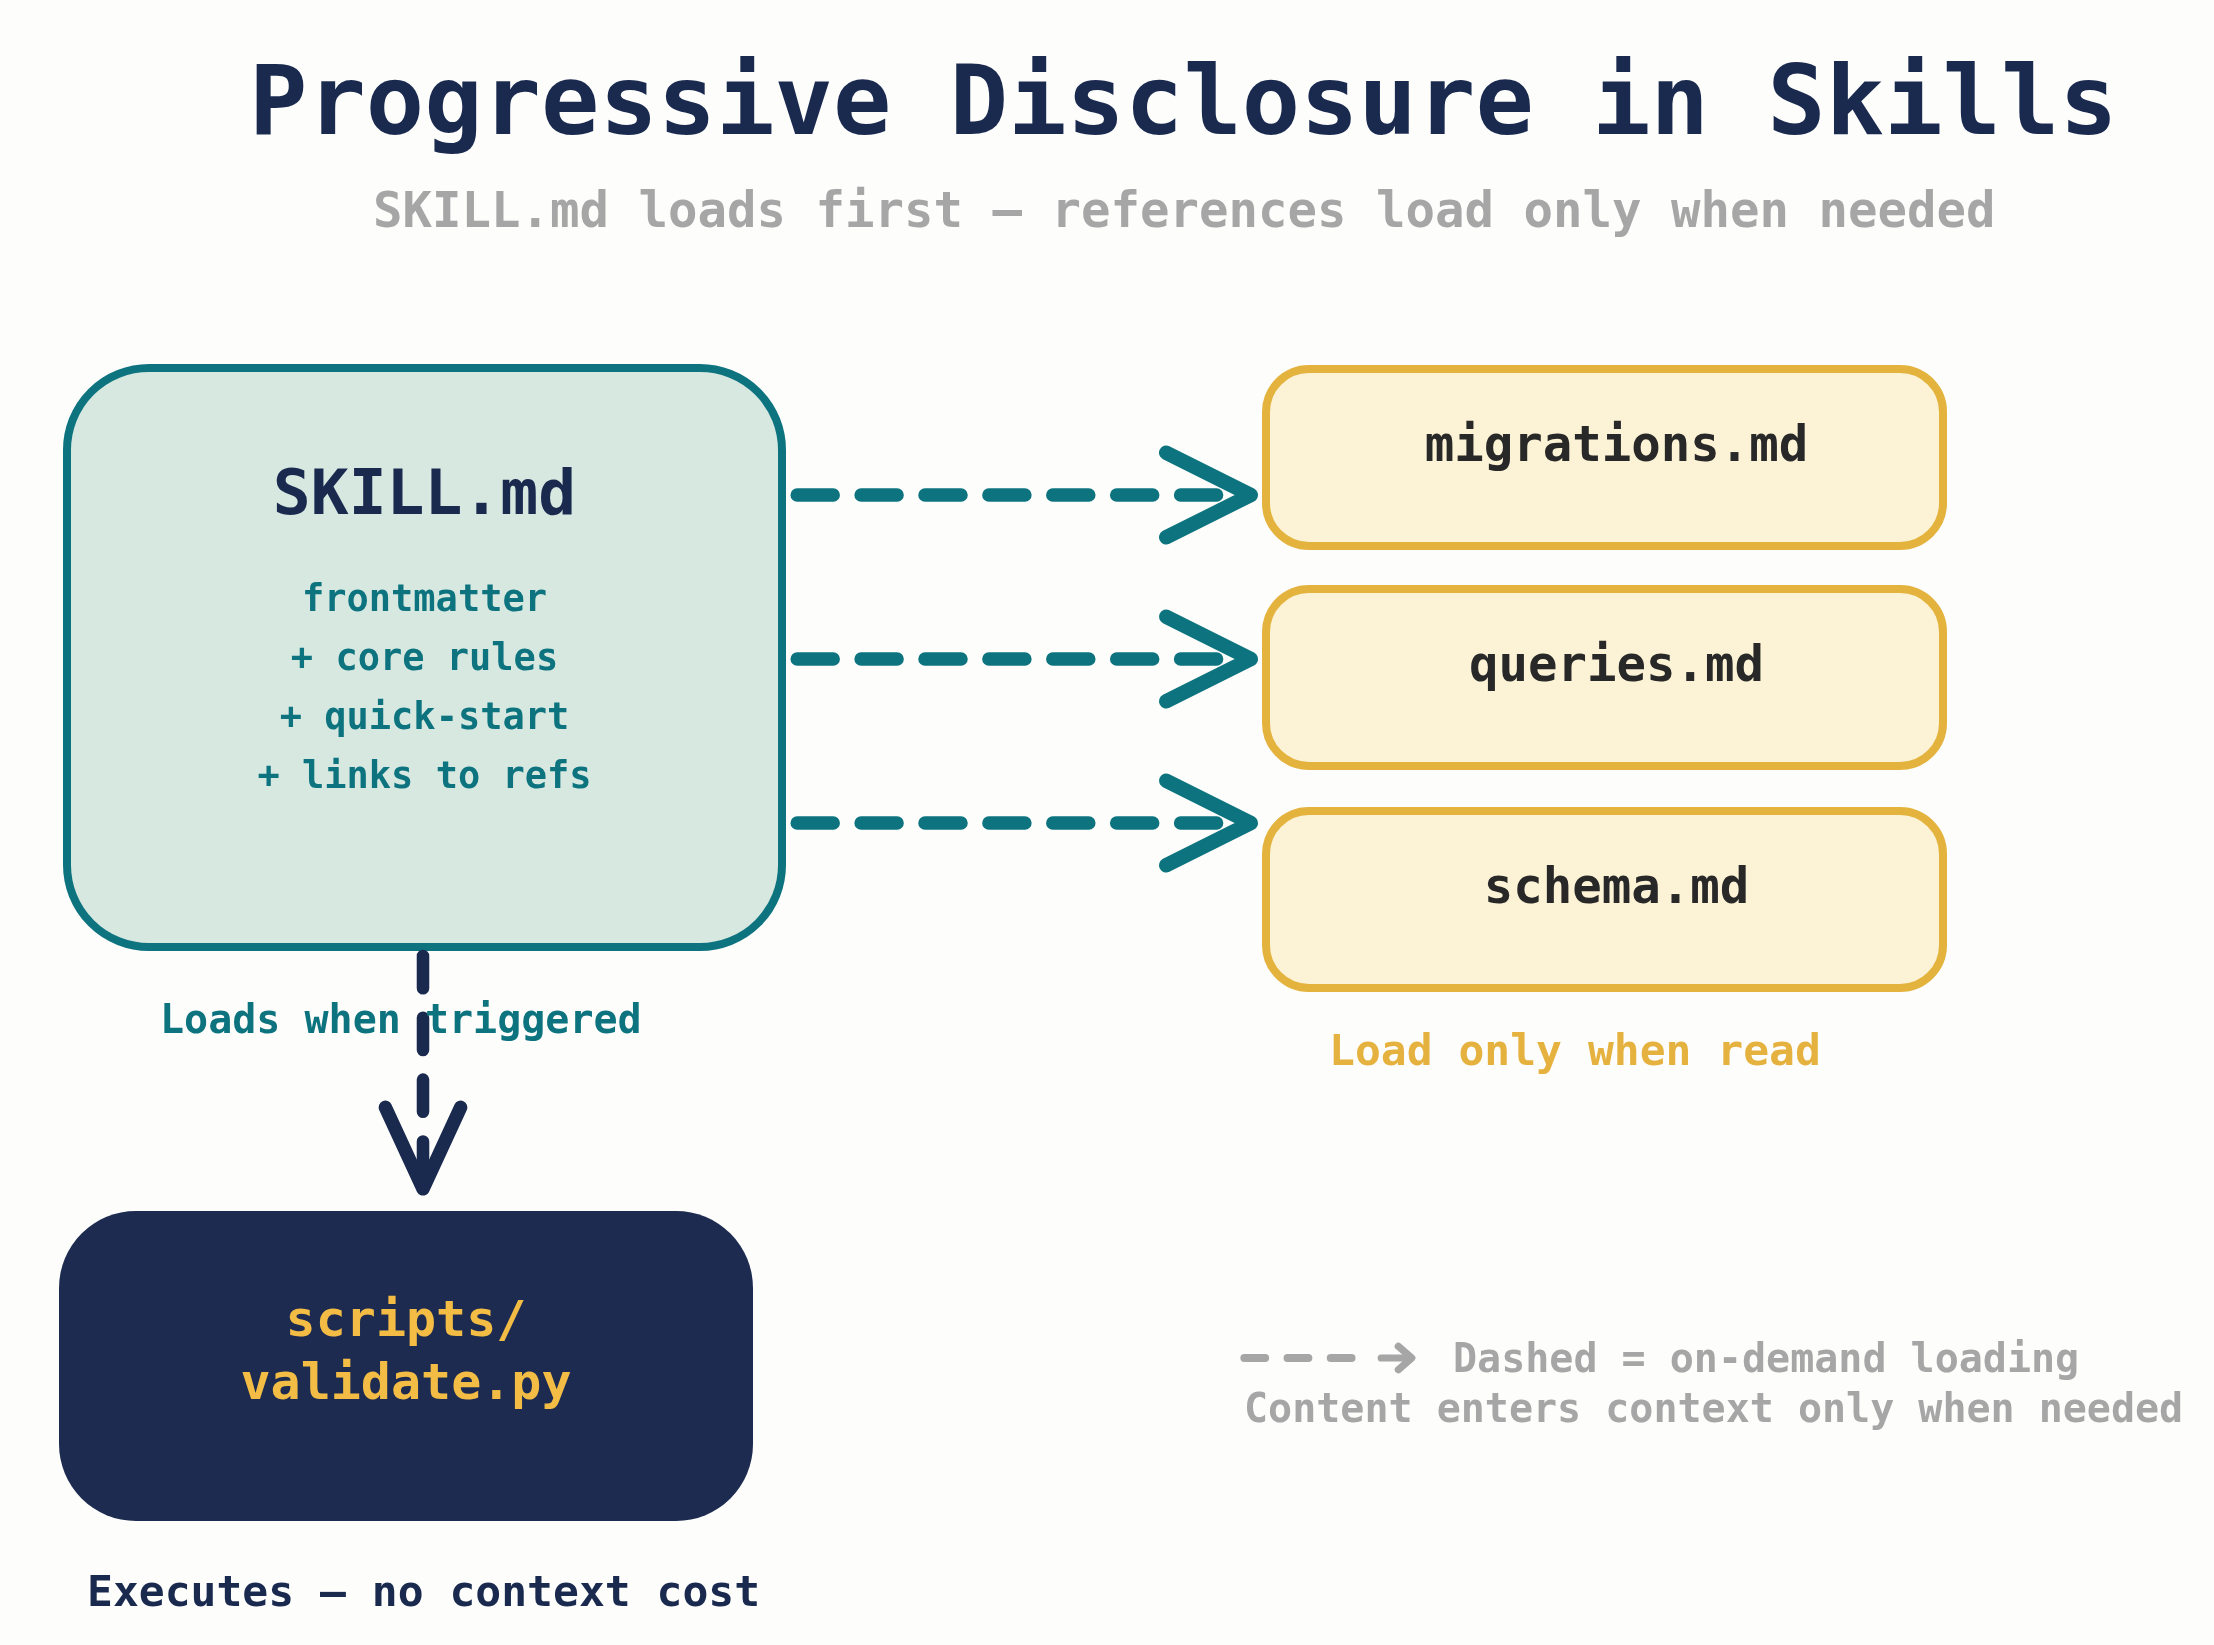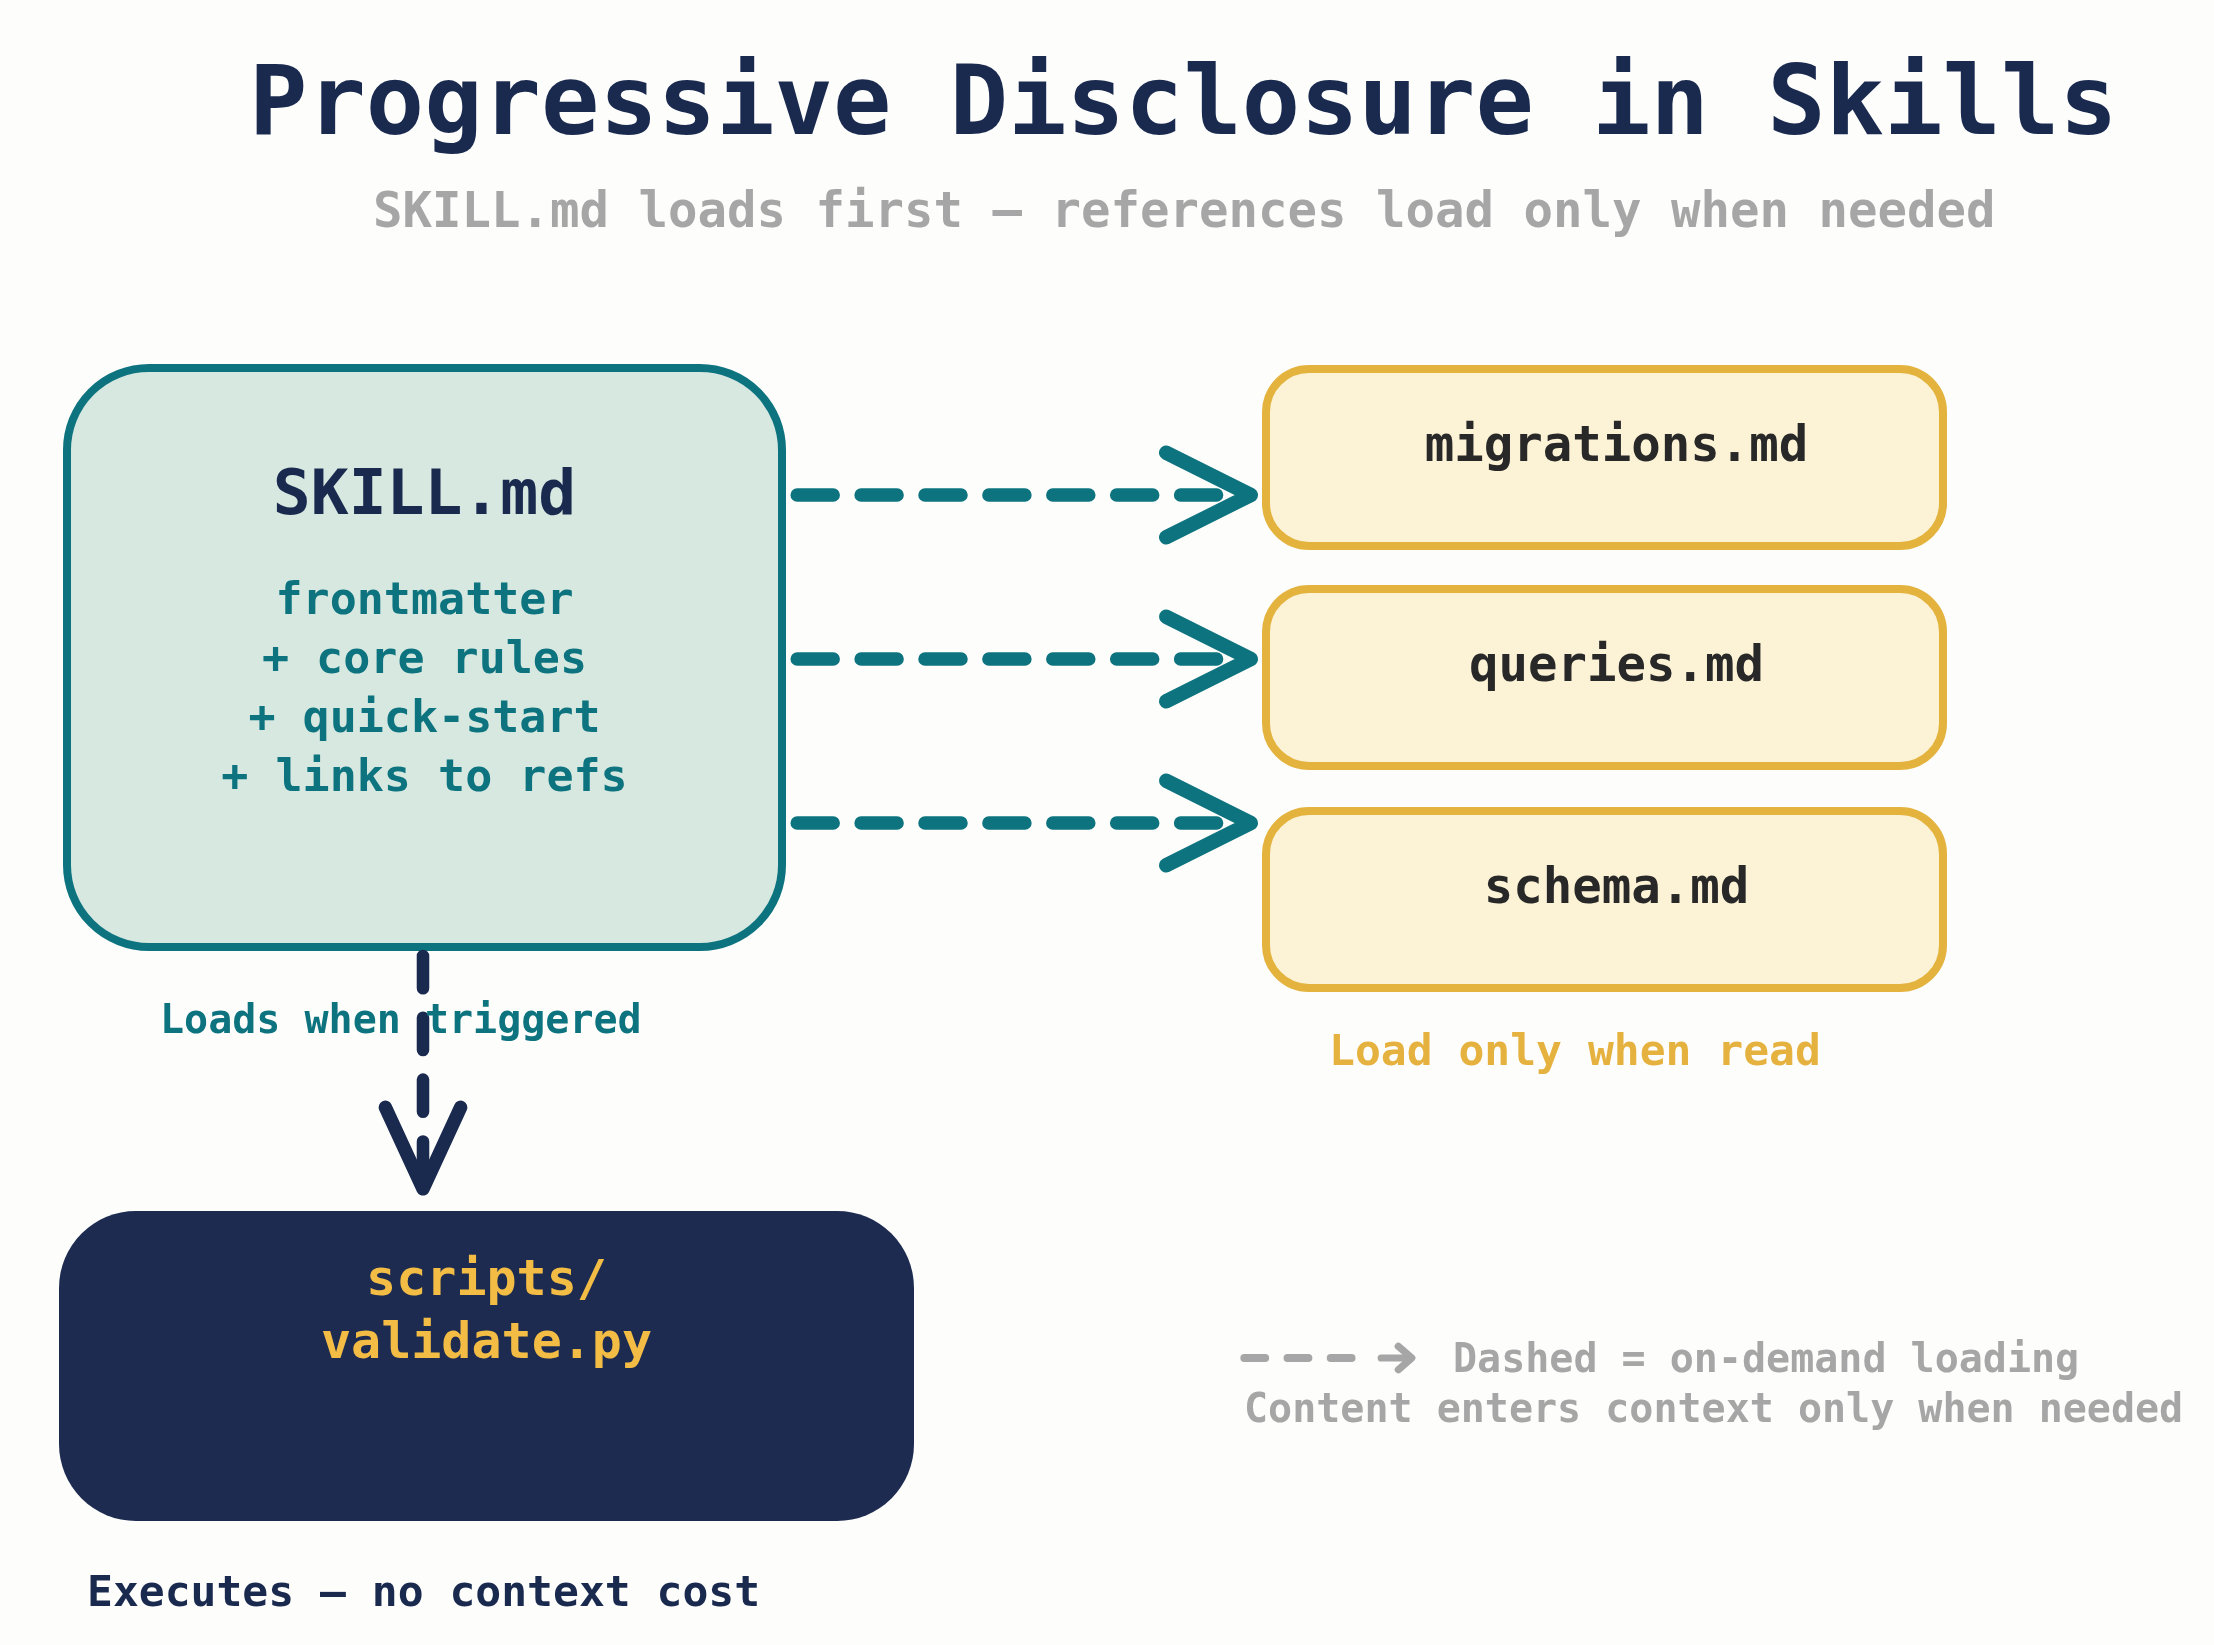--- a/index.html
+++ b/index.html
@@ -46,21 +46,21 @@
     text-align:center;
     box-sizing:content-box;
   }
   .skill-title{
     margin-top:83px;
     font-size:63px;line-height:76px;
     color:var(--navy);
   }
   .skill-lines{
     margin-top:38px;
-    font-size:45px;line-height:59px;
+    font-size:37px;line-height:59px;
     color:var(--teal);
   }
   .ref-box{
     left:1262px;
     width:645px;height:169px;
     background:var(--cream);
     border:8px solid var(--gold-border);
     border-radius:47px;
     display:flex;align-items:center;justify-content:center;
     padding-bottom:0;
@@ -95,26 +95,26 @@
   }
   .trigger-label{
     left:160px;top:995px;
     font-size:40px;line-height:49px;
     color:var(--teal);
     white-space:nowrap;
     z-index:2;
   }
   .script-box{
     left:59px;top:1211px;
-    width:855px;height:310px;
+    width:694px;height:310px;
     background:var(--box-navy);
     border-radius:77px;
     text-align:center;
     box-sizing:border-box;
-    padding-top:36px;
+    padding-top:77px;
   }
   .script-line{
     font-size:50px;line-height:63px;
     color:var(--script-gold);
   }
   .script-caption{
     left:87px;top:1567px;
     font-size:43px;line-height:49px;
     color:var(--navy);
     white-space:nowrap;

